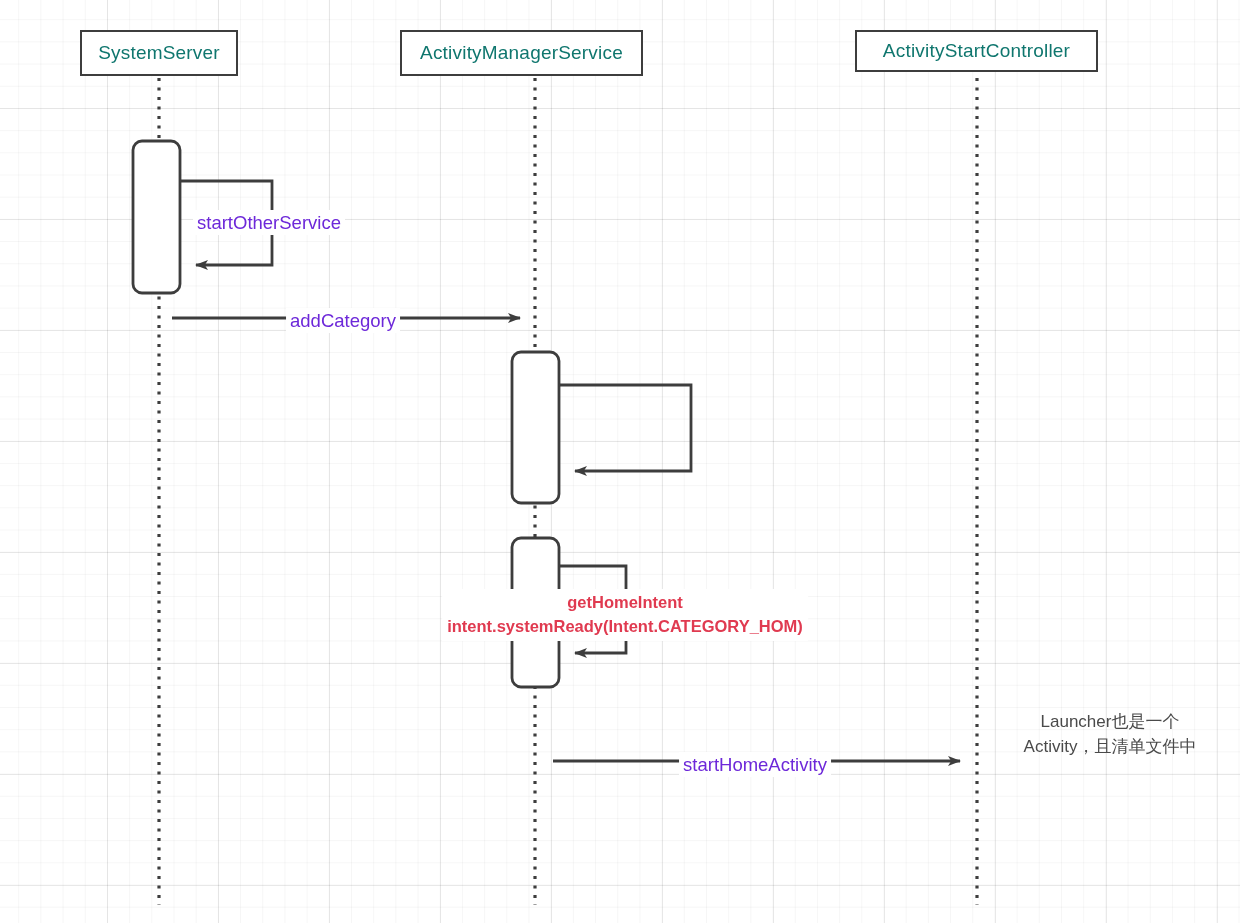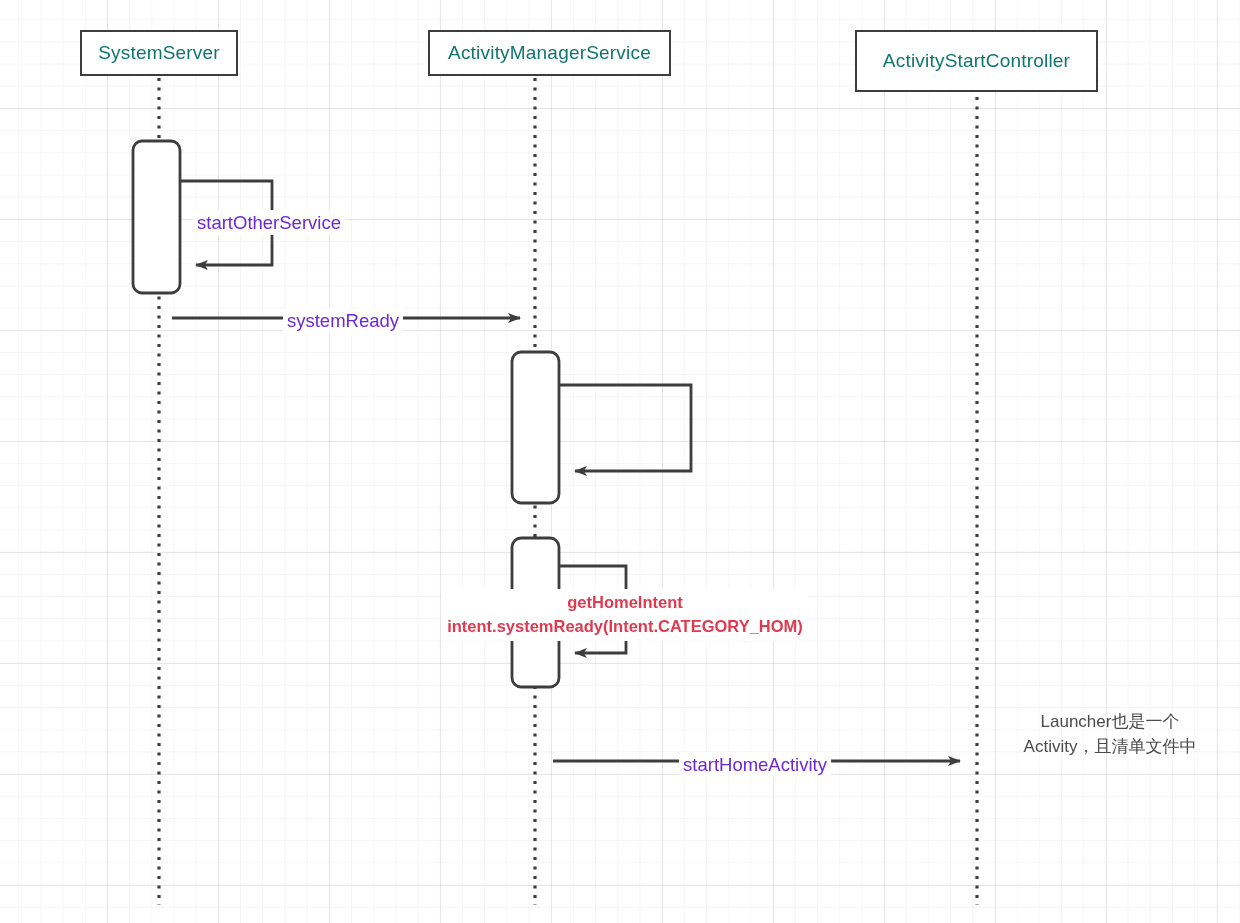--- a/index.html
+++ b/index.html
@@ -124,31 +124,31 @@
 
     <g fill="none" stroke="#3d3d3d" stroke-width="2.8">
       <line x1="553" y1="761" x2="960" y2="761" marker-end="url(#arrow-solid)"></line>
     </g>
   </svg>
 
   <div class="actor-box" style="left:80px; top:30px; width:158px; height:46px;">
     <span>SystemServer</span>
   </div>
 
-  <div class="actor-box" style="left:400px; top:30px; width:243px; height:46px;margin-left:28px;">
+  <div class="actor-box" style="left:400px; top:30px; width:243px; height:46px;">
     <span>ActivityManagerService</span>
   </div>
 
-  <div class="actor-box" style="left:855px; top:30px; width:243px; height:62px;">
+  <div class="actor-box" style="left:855px; top:30px; width:243px; height:42px;">
     <span>ActivityStartController</span>
   </div>
 
   <div class="msg-label centered" style="left:269px; top:210px;">startOtherService</div>
 
-  <div class="msg-label centered" style="left:343px; top:308px;">systemReady</div>
+  <div class="msg-label centered" style="left:343px; top:308px;">addCategory</div>
 
 
   <div class="red-note" style="left:625px; top:589px;">
     <div>getHomeIntent</div>
     <div>intent.systemReady(Intent.CATEGORY_HOM)</div>
   </div>
 
   <div class="msg-label centered" style="left:755px; top:752px;">startHomeActivity</div>
 
   <div class="cn-note" style="left:1110px; top:710px;">

